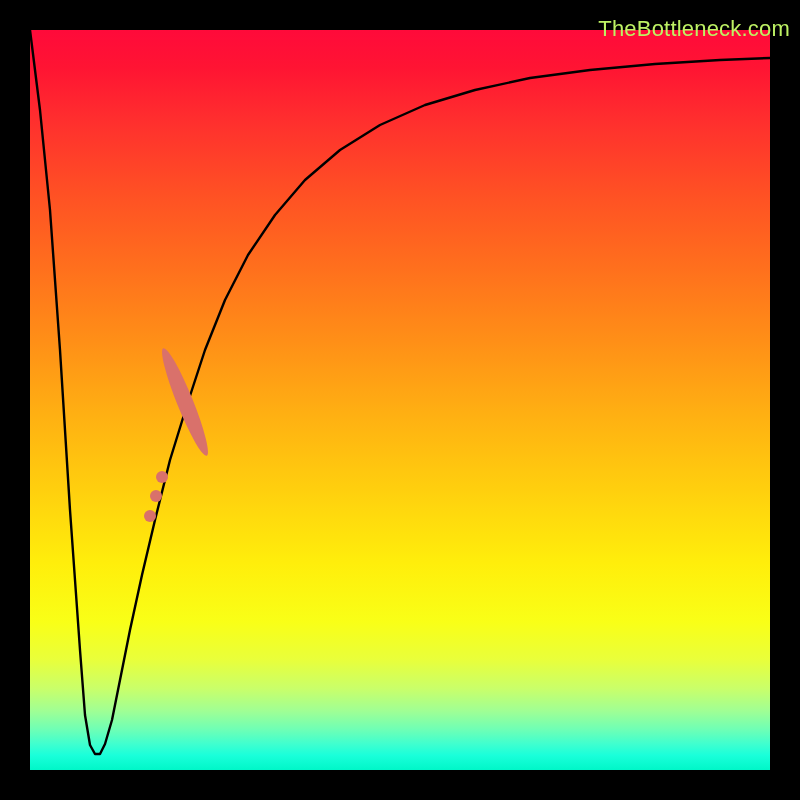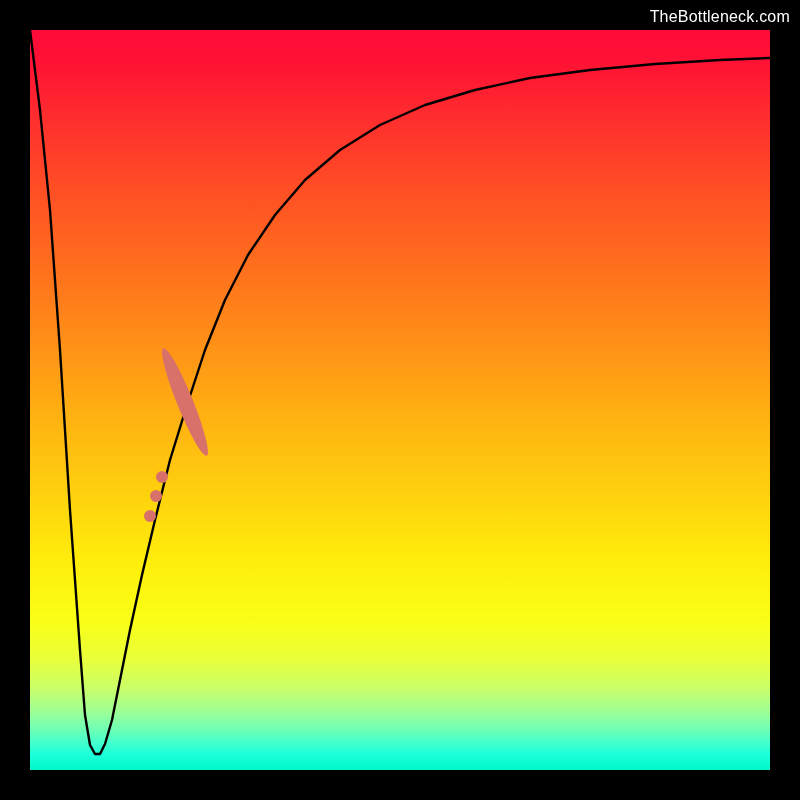--- a/index.html
+++ b/index.html
@@ -61,24 +61,24 @@
     stroke-width: 2.4;
     stroke-linecap: round;
     stroke-linejoin: round;
   }
   .blob {
     fill: #d9716b;
     stroke: none;
   }
   .watermark {
     position: absolute;
-    top: 8px;
+    top: 16px;
     right: 10px;
-    color: #ffffff;
-    font-size: 16px;
+    color: #bef264;
+    font-size: 22px;
     font-weight: 500;
     letter-spacing: 0.2px;
     user-select: none;
   }
 </style>
 </head>
 <body>
 
 <div class="frame">
 

